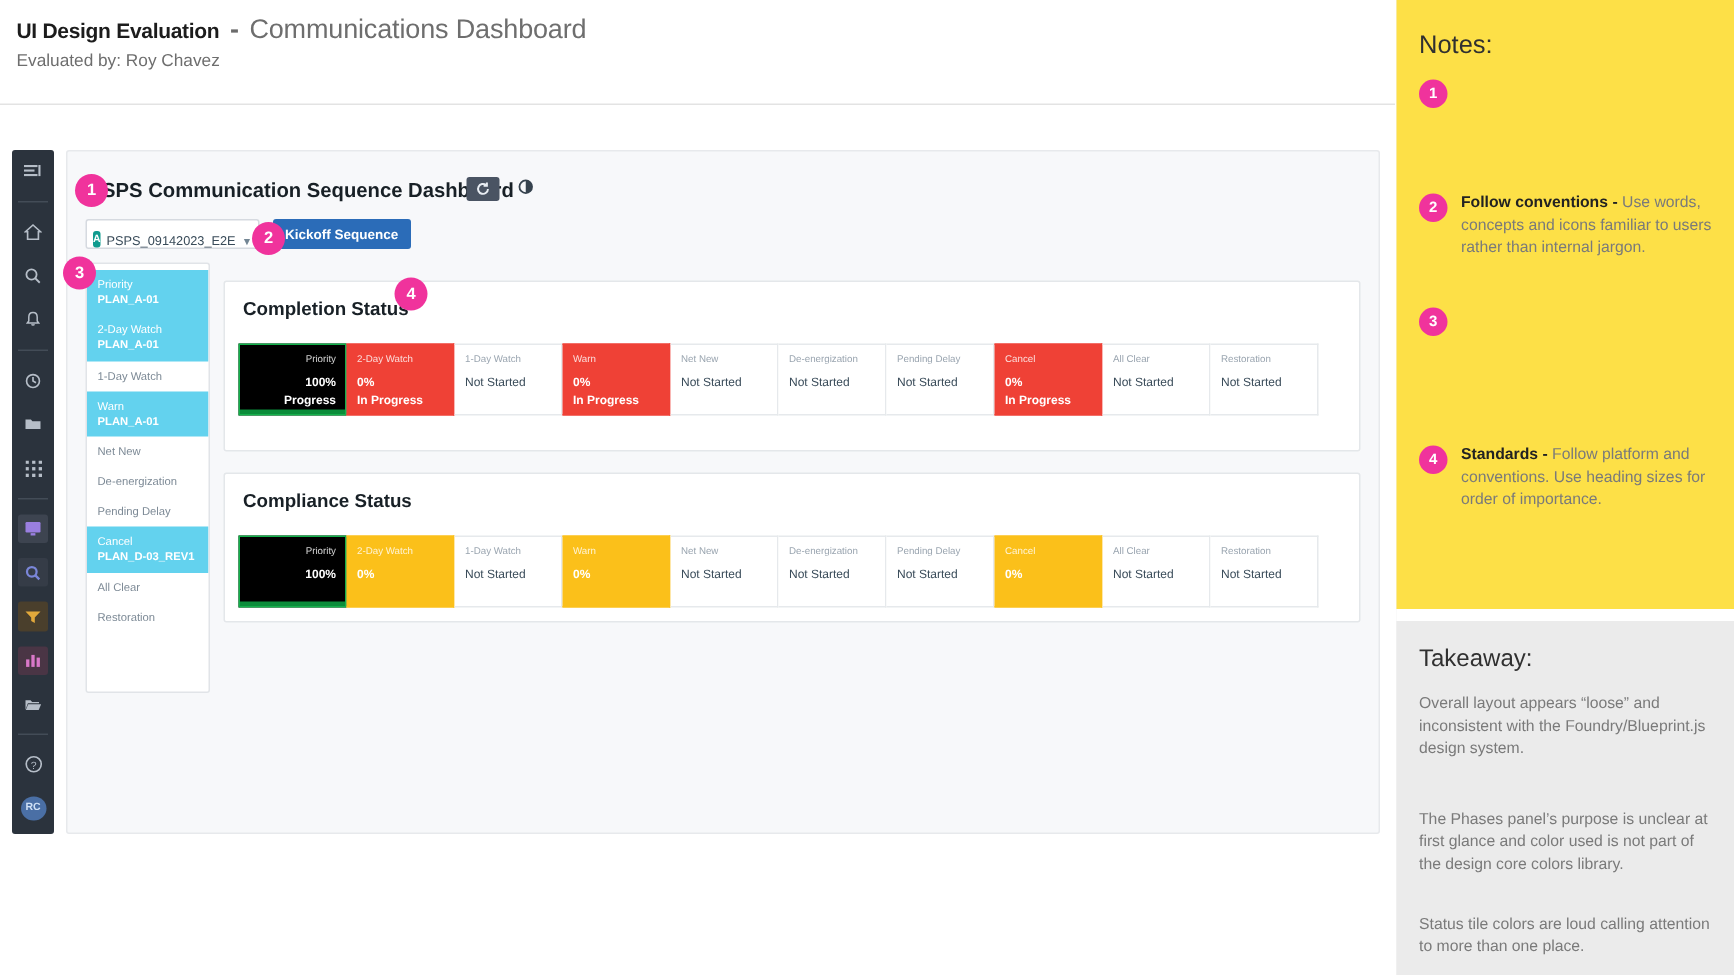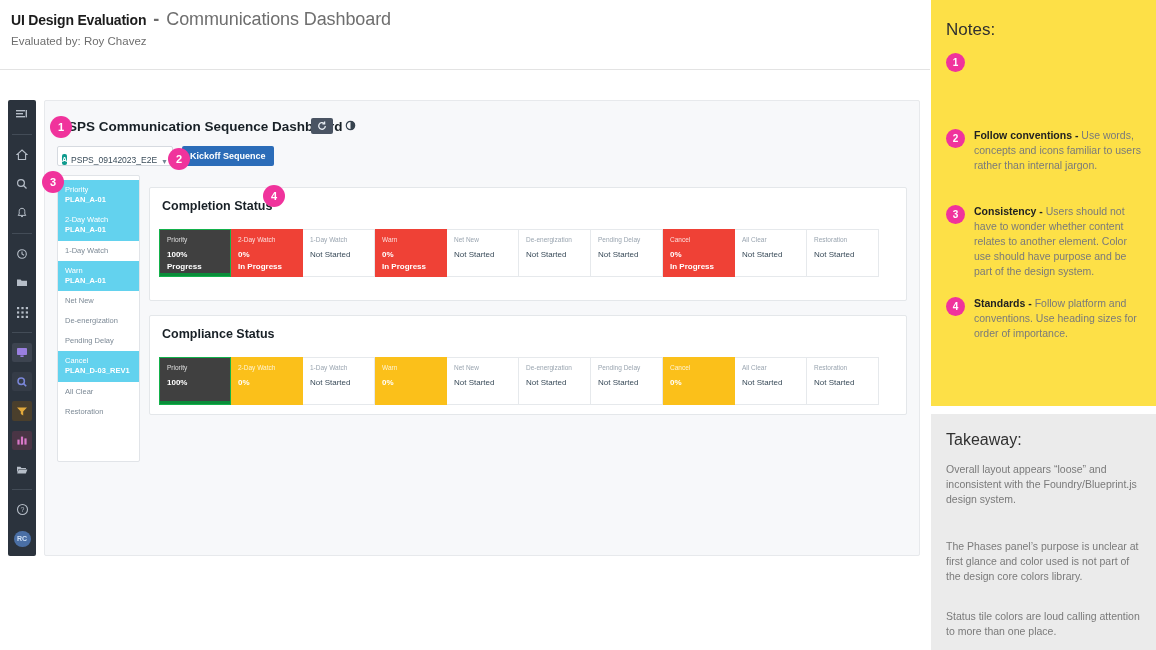--- a/index.html
+++ b/index.html
@@ -109,21 +109,21 @@
   .card.compliance { left: 104px; top: 214px; width: 758px; height: 100px; }
   .card-title { position: absolute; left: 12px; top: 11px; font-size: 12.5px; font-weight: bold; color: #182026; }
 
   .tiles { position: absolute; left: 9px; top: 41px; display: flex; }
   .tile {
     width: 72px; height: 48px; background: #ffffff;
     border: 1px solid #e6e9ec; border-left: none;
     padding: 6px 6px 0 7px; position: relative;
   }
   .tile:first-child { border-left: 1px solid #e6e9ec; }
-  .tile.green  { background: #404040; border-color: #13b14b; }
+  .tile.green  { background: #000000; border-color: #13b14b; text-align: right; }
   .tile.red    { background: #ef4136; border-color: #ef4136; }
   .tile.yellow { background: #fbc01a; border-color: #fbc01a; }
   .tile-label { font-size: 6.5px; color: #9aa5b0; line-height: 1.3; }
   .tile.green .tile-label,
   .tile.red .tile-label,
   .tile.yellow .tile-label { color: rgba(255,255,255,0.82); }
   .tile-val { font-size: 8px; color: #394b59; line-height: 1.45; margin-top: 5px; }
   .tile-val2 { font-size: 8px; color: #394b59; line-height: 1.45; }
   .tile.green .tile-val, .tile.green .tile-val2,
   .tile.red .tile-val, .tile.red .tile-val2,
@@ -464,23 +464,20 @@
 
       <div class="note" style="top:128px;">
         <div class="note-num">2</div>
         <div class="note-txt">
           <b>Follow conventions - </b><span>Use words, concepts and icons familiar to users rather than internal jargon.</span>
         </div>
       </div>
 
       <div class="note" style="top:204px;">
         <div class="note-num">3</div>
-        <div class="note-txt">
-          <b>Consistency - </b><span>Users should not have to wonder whether content relates to another element. Color use should have purpose and be part of the design system.</span>
-        </div>
       </div>
 
       <div class="note" style="top:296px;">
         <div class="note-num">4</div>
         <div class="note-txt">
           <b>Standards - </b><span>Follow platform and conventions. Use heading sizes for order of importance.</span>
         </div>
       </div>
     </div>
 

